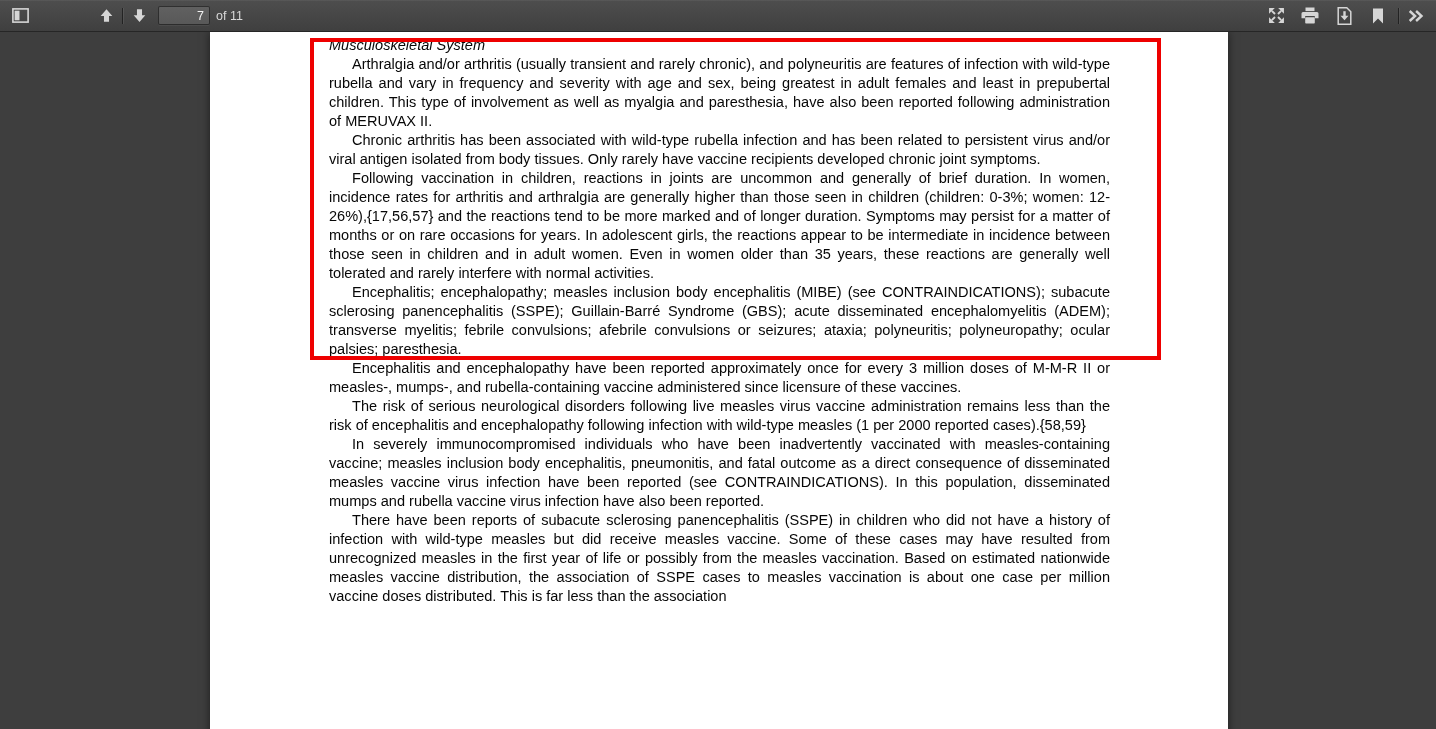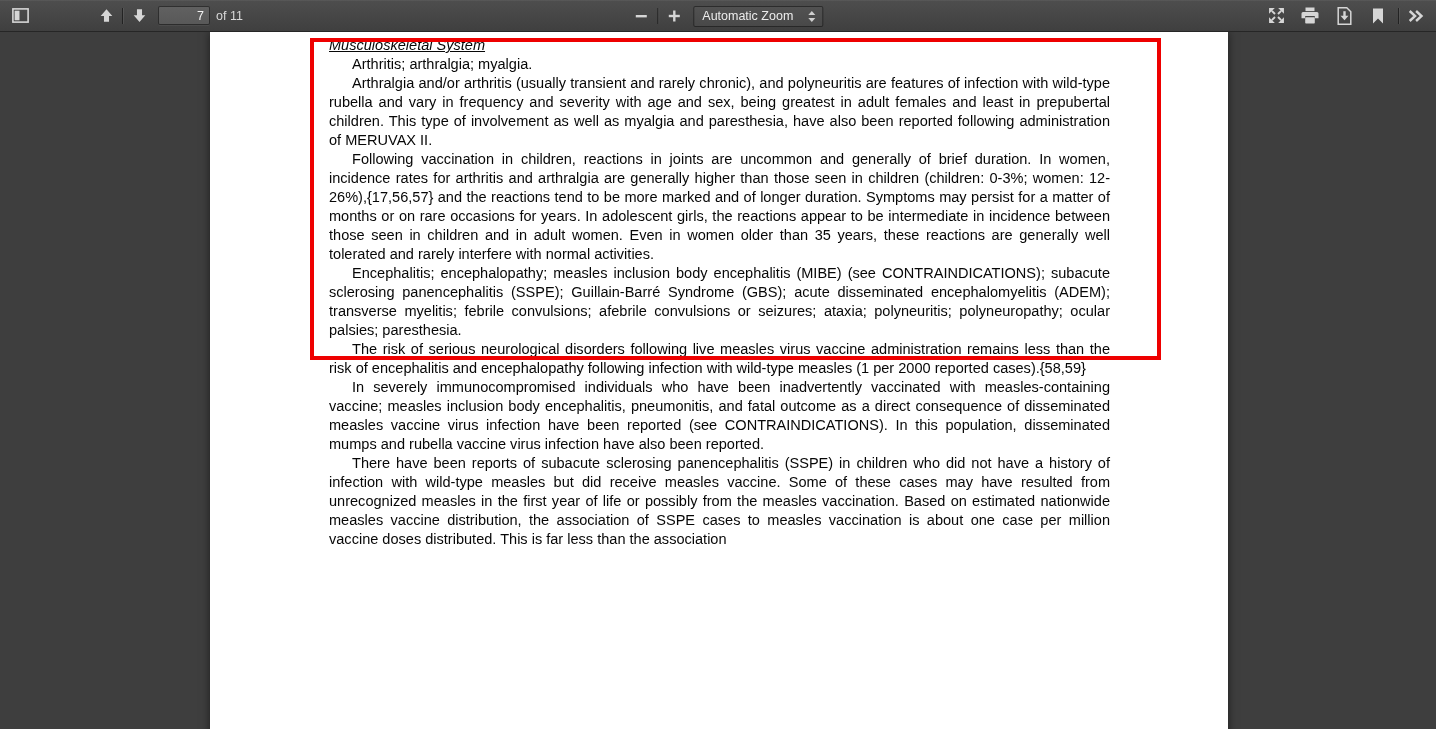--- a/index.html
+++ b/index.html
@@ -88,21 +88,21 @@
   .page-text {
     position: absolute;
     left: 119px; top: 4px;
     width: 781px;
     color: #070707;
     font-size: 14.55px;
     line-height: 19px;
     text-align: justify;
   }
   .page-text p { margin: 0; text-indent: 23px; }
-  .page-text p.heading { font-style: italic; text-indent: 0; text-align: left; text-decoration: underline; }
+  .page-text p.heading { font-style: italic; text-indent: 0; text-align: left; }
 
   .annotation-box {
     position: absolute;
     left: 100px; top: 6px;
     width: 851px; height: 322px;
     border: 4px solid #ee0000;
     pointer-events: none;
   }
 
   svg { display: block; }
@@ -138,48 +138,20 @@
         <svg width="15" height="15" viewBox="0 0 16 16">
           <path d="M8 1.2 L14.2 8.4 H10.7 V14.6 H5.3 V8.4 H1.8 Z" fill="#d6d6d6" transform="rotate(180 8 8)"></path>
         </svg>
       </span>
     </div>
 
     <input class="page-input" type="text" value="7" style="">
     <span class="page-count">of 11</span>
   </div>
 
-  <div class="tb-group tb-center">
-    <div class="tb-btn">
-      <span>
-        <svg width="14" height="14" viewBox="0 0 14 14">
-          <rect x="1.5" y="6" width="11" height="2.4" fill="#d6d6d6"></rect>
-        </svg>
-      </span>
-    </div>
-    <div class="tb-sep"></div>
-    <div class="tb-btn">
-      <span>
-        <svg width="14" height="14" viewBox="0 0 14 14">
-          <rect x="1.5" y="5.8" width="11" height="2.4" fill="#d6d6d6"></rect>
-          <rect x="5.8" y="1.5" width="2.4" height="11" fill="#d6d6d6"></rect>
-        </svg>
-      </span>
-    </div>
-
-    <div class="zoom-select">
-      <span class="zs-label">Automatic Zoom</span>
-      <span>
-        <svg width="9" height="13" viewBox="0 0 9 13">
-          <path d="M4.5 1 L8 5 H1 Z" fill="#cfcfcf"></path>
-          <path d="M4.5 12 L1 8 H8 Z" fill="#cfcfcf"></path>
-        </svg>
-      </span>
-    </div>
-  </div>
 
   <div class="tb-group tb-right">
     <div class="tb-btn" style="margin:0 4px;">
       <span>
         <svg width="17" height="17" viewBox="0 0 16 16">
           <path d="M1 1 L6.4 1 L1 6.4 Z" fill="#d6d6d6"></path>
           <path d="M15 1 L15 6.4 L9.6 1 Z" fill="#d6d6d6"></path>
           <path d="M15 15 L9.6 15 L15 9.6 Z" fill="#d6d6d6"></path>
           <path d="M1 15 L1 9.6 L6.4 15 Z" fill="#d6d6d6"></path>
           <path d="M3.6 3.6 L6.6 6.6 M12.4 3.6 L9.4 6.6 M12.4 12.4 L9.4 9.4 M3.6 12.4 L6.6 9.4" stroke="#d6d6d6" stroke-width="1.8" fill="none"></path>
@@ -221,24 +193,25 @@
       </span>
     </div>
   </div>
 </div>
 
 <div class="viewer">
   <div class="pdf-page">
 
     <div class="page-text">
       <p class="heading">Musculoskeletal System</p>
-      <p>Arthritis; arthralgia; myalgia.</p>
       <p>Arthralgia and/or arthritis (usually transient and rarely chronic), and polyneuritis are features of infection with wild-type rubella and vary in frequency and severity with age and sex, being greatest in adult females and least in prepubertal children. This type of involvement as well as myalgia and paresthesia, have also been reported following administration of MERUVAX II.</p>
+      <p>Chronic arthritis has been associated with wild-type rubella infection and has been related to persistent virus and/or viral antigen isolated from body tissues. Only rarely have vaccine recipients developed chronic joint symptoms.</p>
       <p>Following vaccination in children, reactions in joints are uncommon and generally of brief duration. In women, incidence rates for arthritis and arthralgia are generally higher than those seen in children (children: 0-3%; women: 12-26%),{17,56,57} and the reactions tend to be more marked and of longer duration. Symptoms may persist for a matter of months or on rare occasions for years. In adolescent girls, the reactions appear to be intermediate in incidence between those seen in children and in adult women. Even in women older than 35 years, these reactions are generally well tolerated and rarely interfere with normal activities.</p>
       <p>Encephalitis; encephalopathy; measles inclusion body encephalitis (MIBE) (see CONTRAINDICATIONS); subacute sclerosing panencephalitis (SSPE); Guillain-Barré Syndrome (GBS); acute disseminated encephalomyelitis (ADEM); transverse myelitis; febrile convulsions; afebrile convulsions or seizures; ataxia; polyneuritis; polyneuropathy; ocular palsies; paresthesia.</p>
+      <p>Encephalitis and encephalopathy have been reported approximately once for every 3 million doses of M-M-R II or measles-, mumps-, and rubella-containing vaccine administered since licensure of these vaccines.</p>
       <p>The risk of serious neurological disorders following live measles virus vaccine administration remains less than the risk of encephalitis and encephalopathy following infection with wild-type measles (1 per 2000 reported cases).{58,59}</p>
       <p>In severely immunocompromised individuals who have been inadvertently vaccinated with measles-containing vaccine; measles inclusion body encephalitis, pneumonitis, and fatal outcome as a direct consequence of disseminated measles vaccine virus infection have been reported (see CONTRAINDICATIONS). In this population, disseminated mumps and rubella vaccine virus infection have also been reported.</p>
       <p>There have been reports of subacute sclerosing panencephalitis (SSPE) in children who did not have a history of infection with wild-type measles but did receive measles vaccine. Some of these cases may have resulted from unrecognized measles in the first year of life or possibly from the measles vaccination. Based on estimated nationwide measles vaccine distribution, the association of SSPE cases to measles vaccination is about one case per million vaccine doses distributed. This is far less than the association</p>
     </div>
 
     <div class="annotation-box" style="border-color: rgb(238, 0, 0);"></div>
   </div>
 </div>
 
 </body></html>

